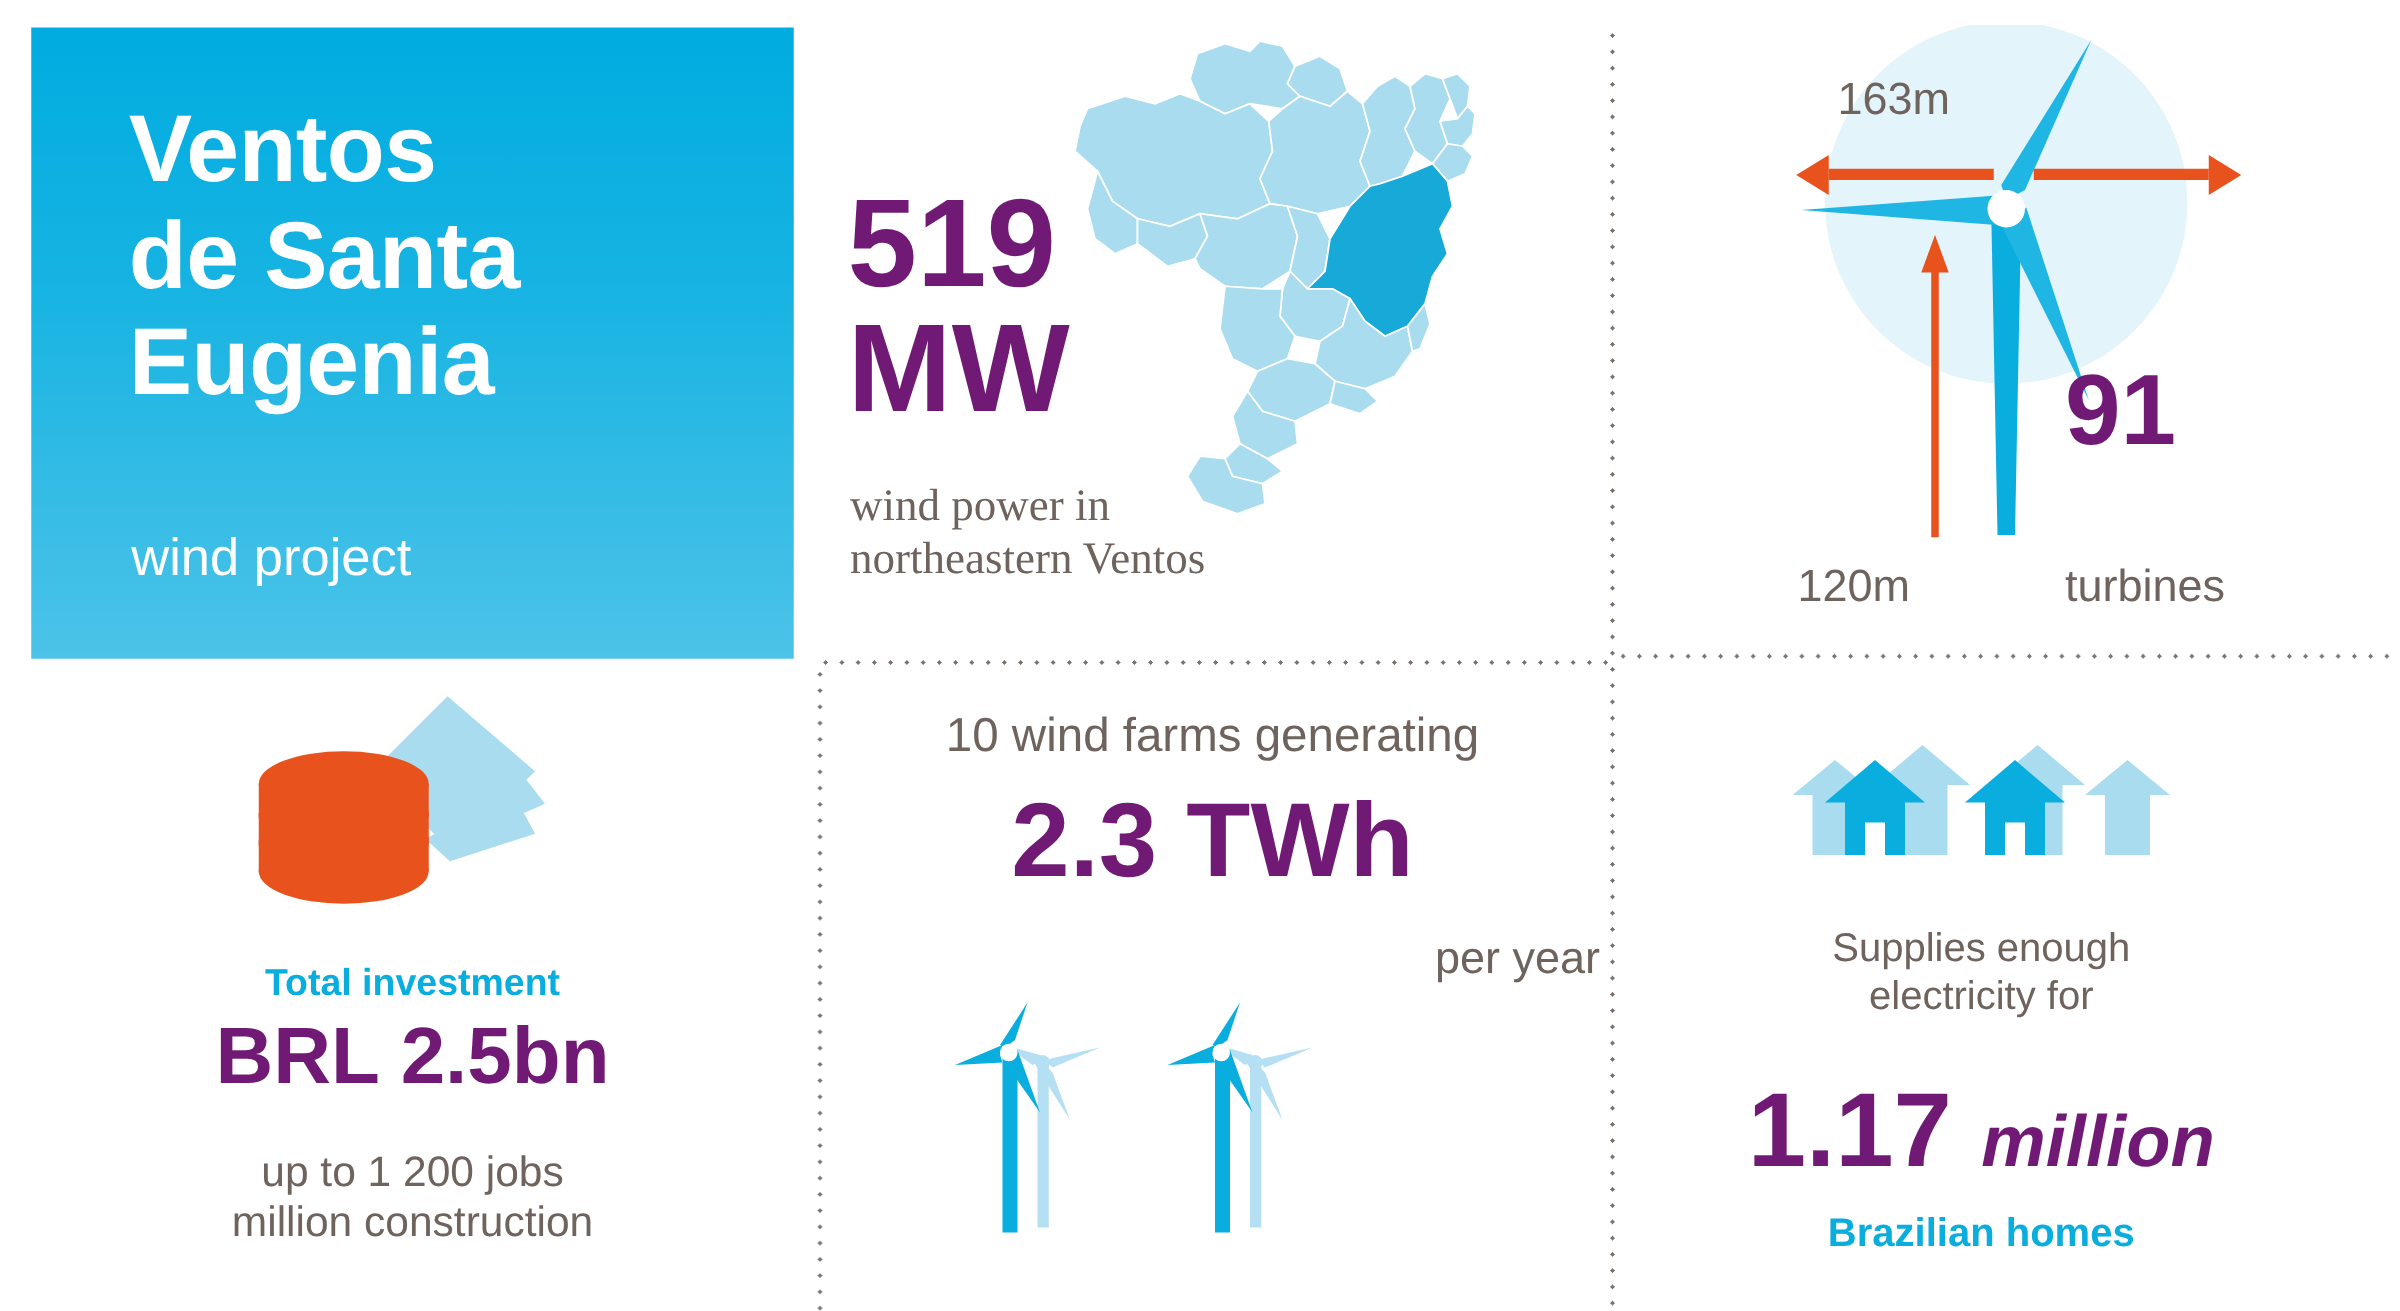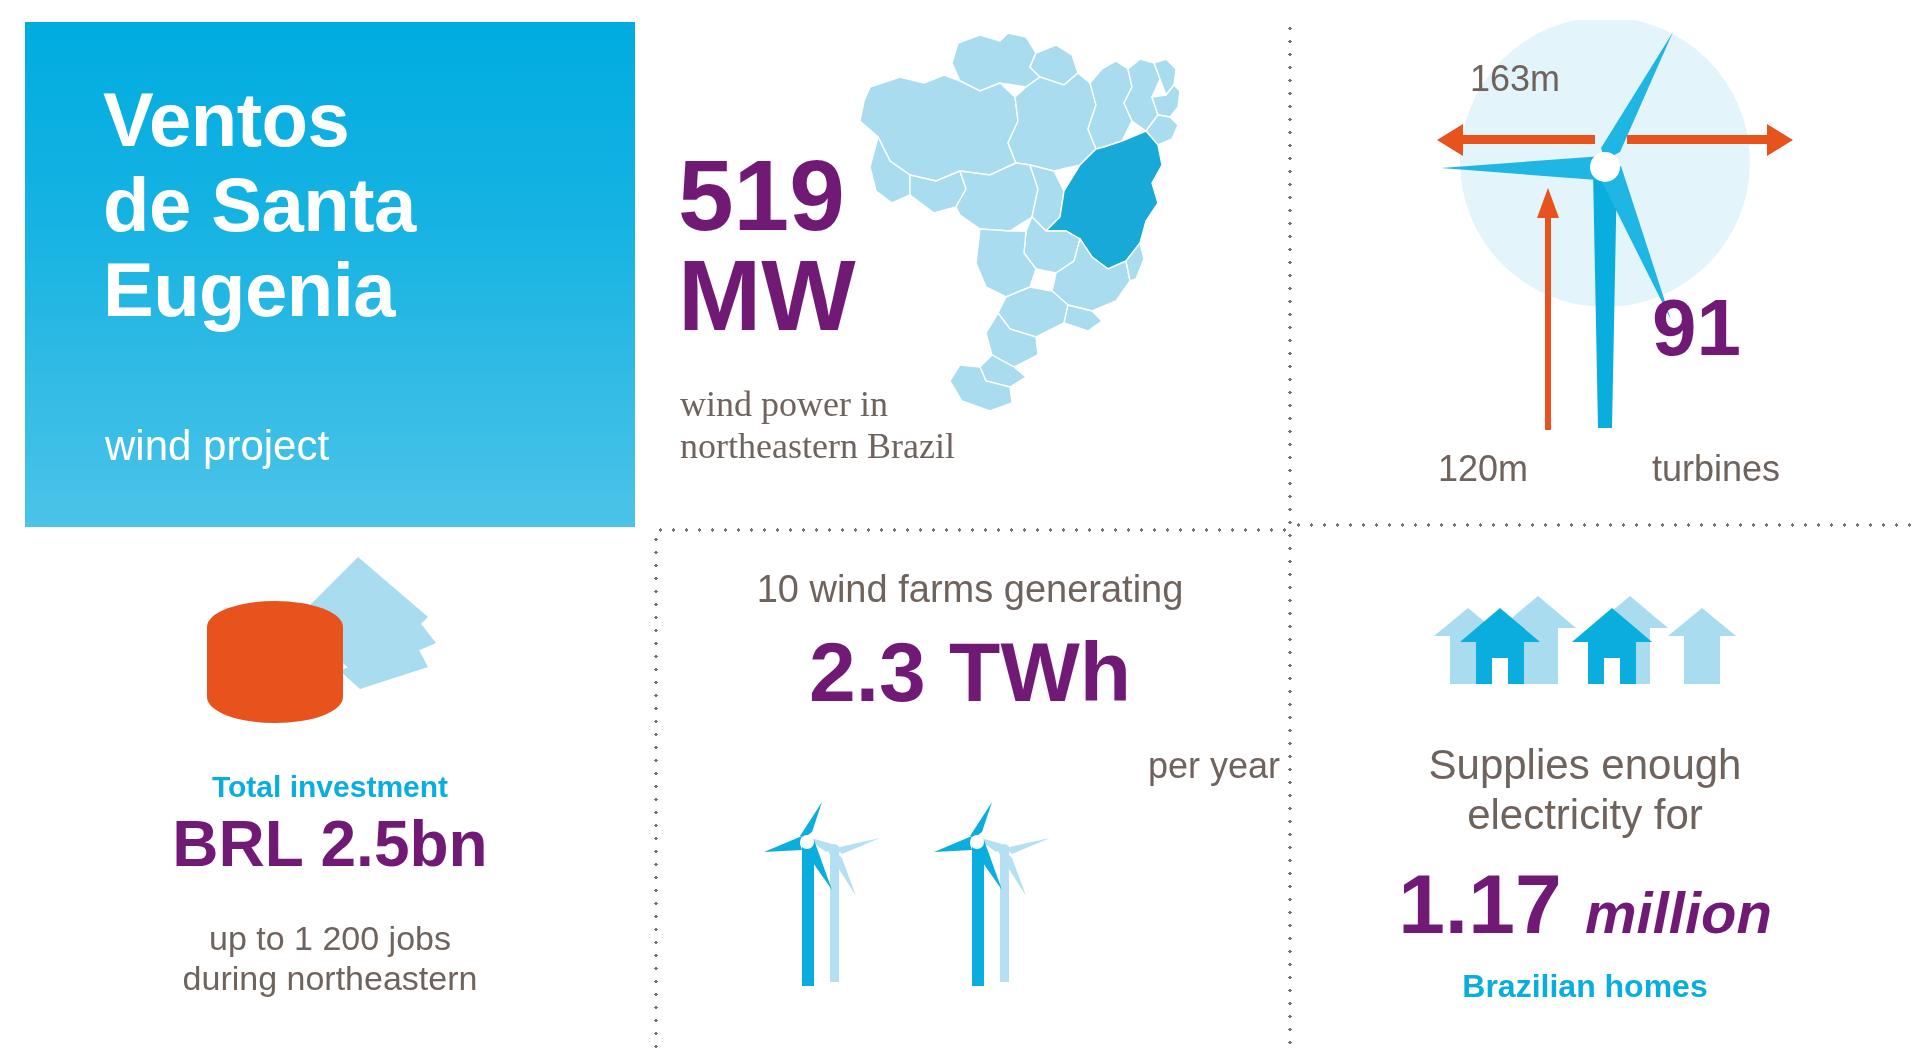--- a/index.html
+++ b/index.html
@@ -135,21 +135,21 @@
     text-align:right;font-size:36px;
   }
   .wf-turbines{position:absolute;left:760px;top:800px;width:340px;height:190px;}
   .wf-turbines svg{width:100%;height:100%;display:block;}
 
   
   .houses-wrap{position:absolute;left:1430px;top:578px;width:310px;height:110px;}
   .houses-wrap svg{width:100%;height:100%;display:block;}
   .hm-head{
     position:absolute;left:1300px;top:740px;width:570px;
-    text-align:center;font-size:42px;
+    text-align:center;font-size:32px;
   }
   .hm-value{
     position:absolute;left:1300px;top:862px;width:570px;
     text-align:center;font-size:84px;
     white-space:nowrap;
   }
   .hm-value .mil{font-size:58px;font-style:italic;}
   .hm-sub{
     position:absolute;left:1300px;top:968px;width:570px;
     text-align:center;font-size:32px;
@@ -173,21 +173,21 @@
     </div>
     <div class="title-sub">wind project</div>
   </div>
 
   <div class="mw-number big-blue">
     <div>519</div>
     <div>MW</div>
   </div>
   <div class="mw-caption grey-txt">
     <div>wind power in</div>
-    <div>northeastern Brazil</div>
+    <div>northeastern Ventos</div>
   </div>
 
   <div class="map-wrap">
     <svg viewBox="0 0 340 390" xmlns="http://www.w3.org/2000/svg">
       <g stroke="#ffffff" stroke-width="1.4">
 
         <path fill="#a9dcef" d="M118 18 L140 10 L160 16 L168 8 L186 12 L196 28 L190 42 L200 52 L186 62 L160 58 L140 66 L120 56 L112 38 Z"></path>
         <path fill="#a9dcef" d="M196 28 L216 20 L232 30 L238 48 L224 60 L200 52 L190 42 Z"></path>
 
         <path fill="#a9dcef" d="M30 62 L60 52 L84 58 L104 50 L120 56 L140 66 L160 58 L175 72 L178 96 L168 118 L176 138 L150 150 L120 146 L96 156 L70 150 L50 136 L38 112 L20 96 L24 76 Z"></path>
@@ -280,21 +280,21 @@
       <ellipse cx="85" cy="122" rx="68" ry="26" fill="#ffffff"></ellipse>
       <ellipse cx="85" cy="118" rx="68" ry="26" fill="#e8521d"></ellipse>
       <rect x="17" y="118" width="136" height="24" fill="#e8521d"></rect>
       <ellipse cx="85" cy="142" rx="68" ry="26" fill="#e8521d"></ellipse>
     </svg>
   </div>
   <div class="inv-label small-blue">Total investment</div>
   <div class="inv-amount big-blue">BRL 2.5bn</div>
   <div class="inv-jobs grey-txt">
     <div>up to 1 200 jobs</div>
-    <div>during northeastern</div>
+    <div>million construction</div>
   </div>
 
   <div class="wf-head grey-txt">10 wind farms generating</div>
   <div class="wf-value big-blue">2.3 TWh</div>
   <div class="wf-per grey-txt">per year</div>
   <div class="wf-turbines">
     <svg viewBox="0 0 340 190" xmlns="http://www.w3.org/2000/svg">
 
       <g fill="#b5e0f3">
         <path d="M76 48 L84 46 L120 38 L82 54 Z"></path>

